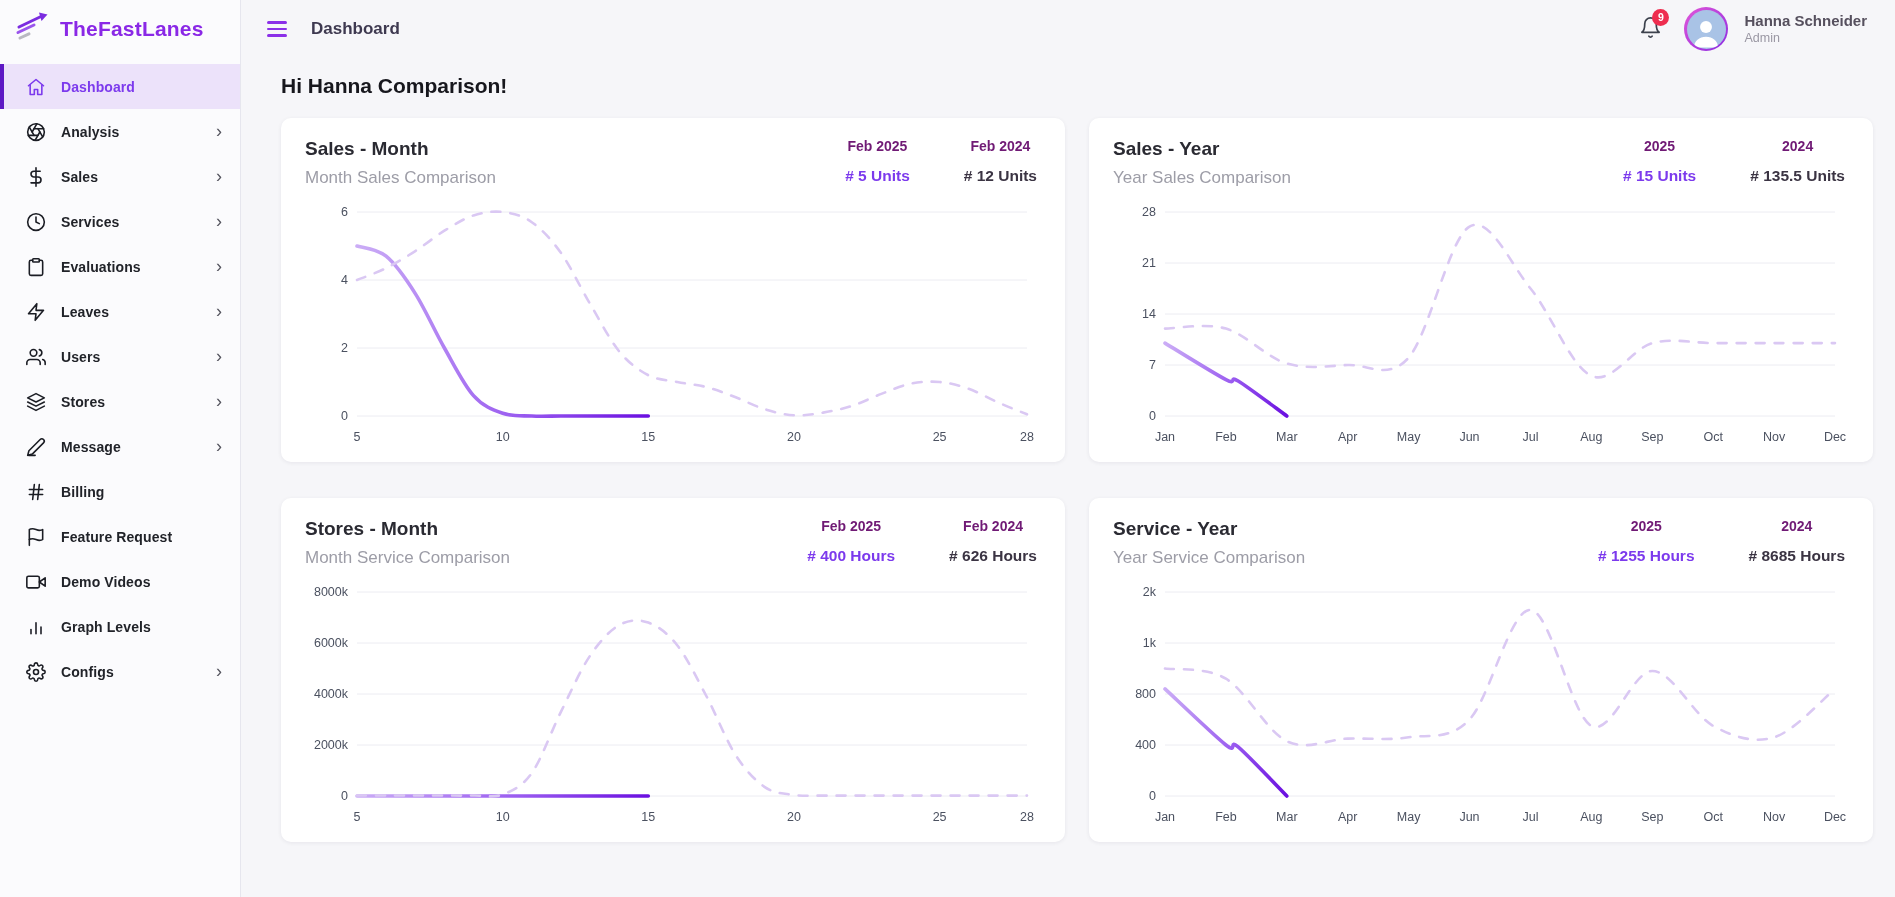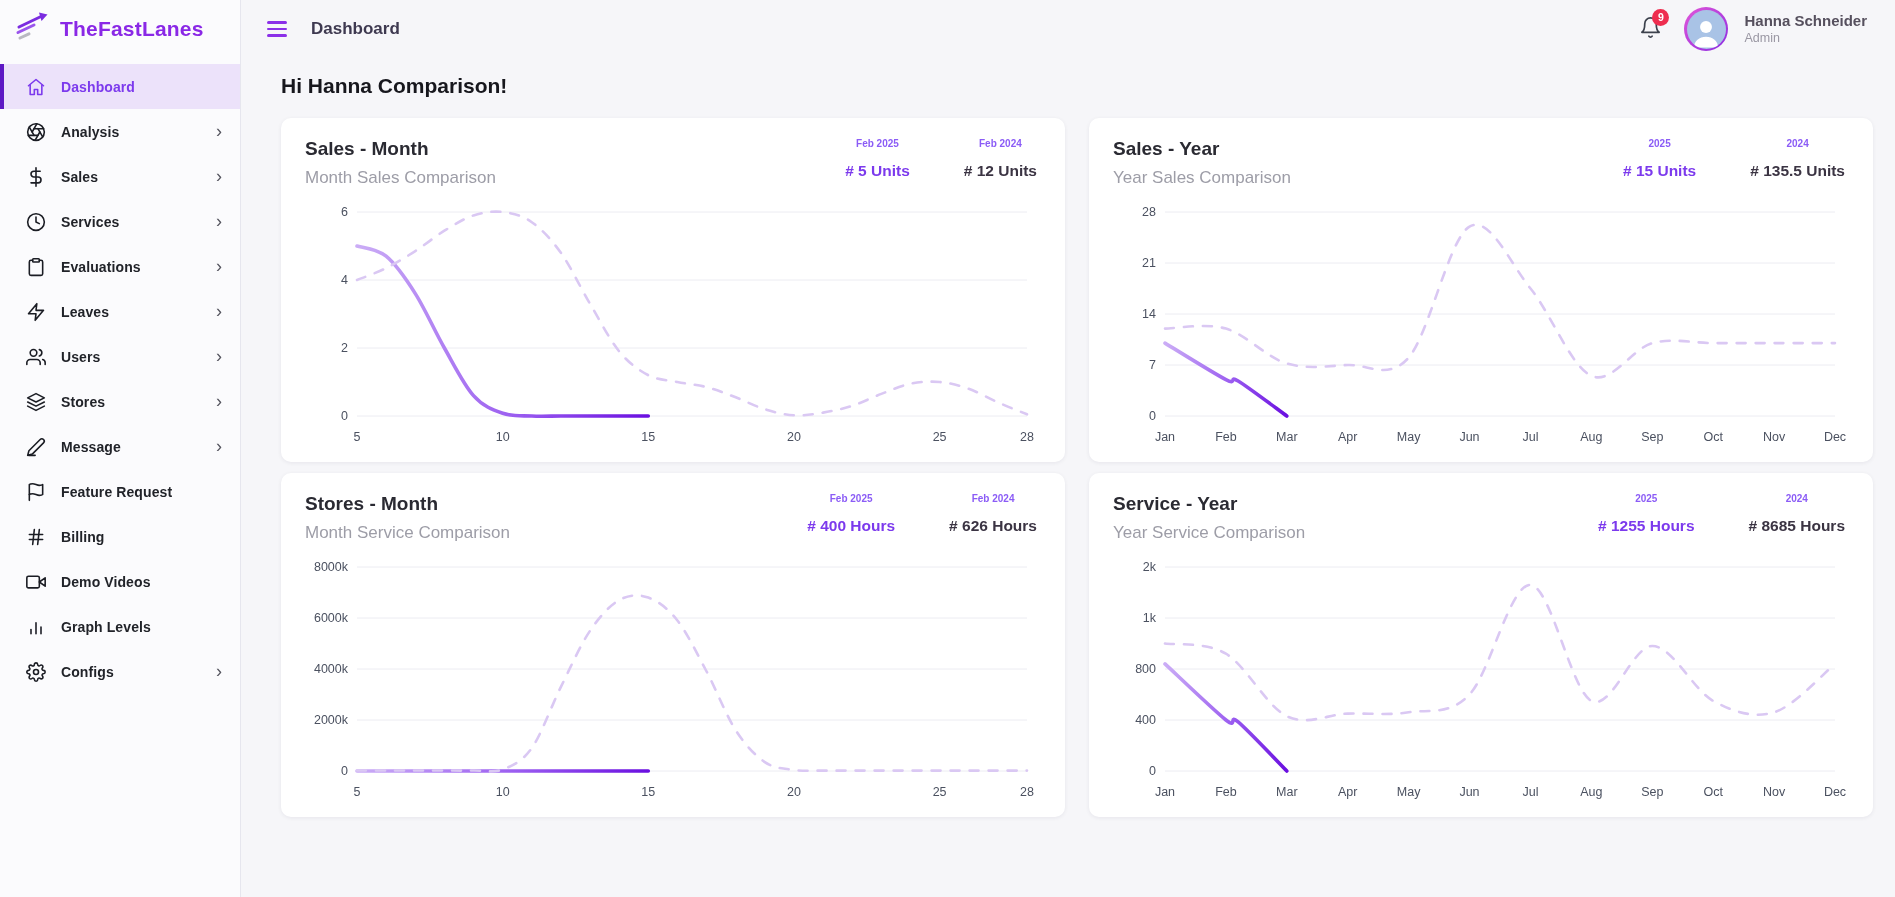--- a/index.html
+++ b/index.html
@@ -36,28 +36,28 @@
   .avatar svg { width:34px; height:34px; }
   .user-meta { line-height:1.25; }
   .user-name { font-size:15px; font-weight:700; color:#56505e; }
   .user-role { font-size:12.5px; color:#9a97a3; }
 
   .content { flex:1; padding:16px 22px 0 40px; }
   .greeting { font-size:21px; font-weight:700; color:#17171d; }
   .welcome { margin-top:7px; font-size:14.5px; font-weight:700; color:#4c4754; }
   .welcome .brand { color:#9b2de0; }
 
-  .cards { display:grid; grid-template-columns:1fr 1fr; gap:11px 24px; margin-top:20px; }
+  .cards { display:grid; grid-template-columns:1fr 1fr; gap:36px 24px; margin-top:20px; }
   .card { background:#fff; border-radius:10px; padding:20px 24px 12px; box-shadow:0 1px 4px rgba(30,20,60,.07); }
   .card-head { display:flex; align-items:flex-start; }
   .card-title { font-size:19px; font-weight:700; color:#2a2a32; }
   .card-sub { margin-top:8px; font-size:17px; color:#9d9da7; }
   .stats { margin-left:auto; display:flex; gap:54px; padding-right:4px; }
   .stat { text-align:center; }
-  .stat-label { font-size:10px; font-weight:600; color:#8b5cf6; }
+  .stat-label { font-size:14px; font-weight:600; color:#701a75; }
   .stat-value { margin-top:13px; font-size:15.5px; font-weight:700; }
   .stat-value.accent { color:#7c3aed; }
   .stat-value.dark { color:#3b3443; }
   .chart { height:252px; margin-top:10px; width:100%; }
   .chart svg text { font-family:"Liberation Sans", sans-serif; }
 </style>
 </head>
 <body>
 
 <div class="app">
@@ -178,37 +178,37 @@
               <line x1="3" y1="22" x2="11" y2="22"></line>
             </svg>
         </span>
         <span class="s-label">Message</span>
         <span class="chev">›</span>
       </div>
 
       <div class="side-item">
         <span class="s-icon">
           <svg viewBox="0 0 24 24">
-              <path d="M4 15s1-1 4-1 5 2 8 2 4-1 4-1V3s-1 1-4 1-5-2-8-2-4 1-4 1z"></path>
-              <line x1="4" y1="22" x2="4" y2="15"></line>
-            </svg>
-        </span>
-        <span class="s-label">Feature Request</span>
-      </div>
-
-      <div class="side-item">
-        <span class="s-icon">
-          <svg viewBox="0 0 24 24">
               <line x1="4" y1="9" x2="20" y2="9"></line>
               <line x1="4" y1="15" x2="20" y2="15"></line>
               <line x1="10" y1="3" x2="8" y2="21"></line>
               <line x1="16" y1="3" x2="14" y2="21"></line>
             </svg>
         </span>
         <span class="s-label">Billing</span>
+      </div>
+
+      <div class="side-item">
+        <span class="s-icon">
+          <svg viewBox="0 0 24 24">
+              <path d="M4 15s1-1 4-1 5 2 8 2 4-1 4-1V3s-1 1-4 1-5-2-8-2-4 1-4 1z"></path>
+              <line x1="4" y1="22" x2="4" y2="15"></line>
+            </svg>
+        </span>
+        <span class="s-label">Feature Request</span>
       </div>
 
       <div class="side-item">
         <span class="s-icon">
           <svg viewBox="0 0 24 24">
               <polygon points="23 7 16 12 23 17 23 7"></polygon>
               <rect x="1" y="5" width="15" height="14" rx="2"></rect>
             </svg>
         </span>
         <span class="s-label">Demo Videos</span>

